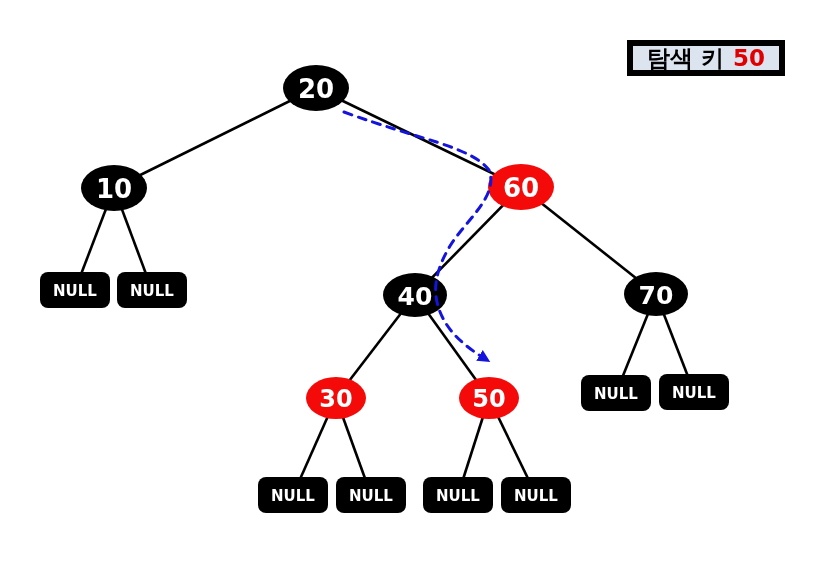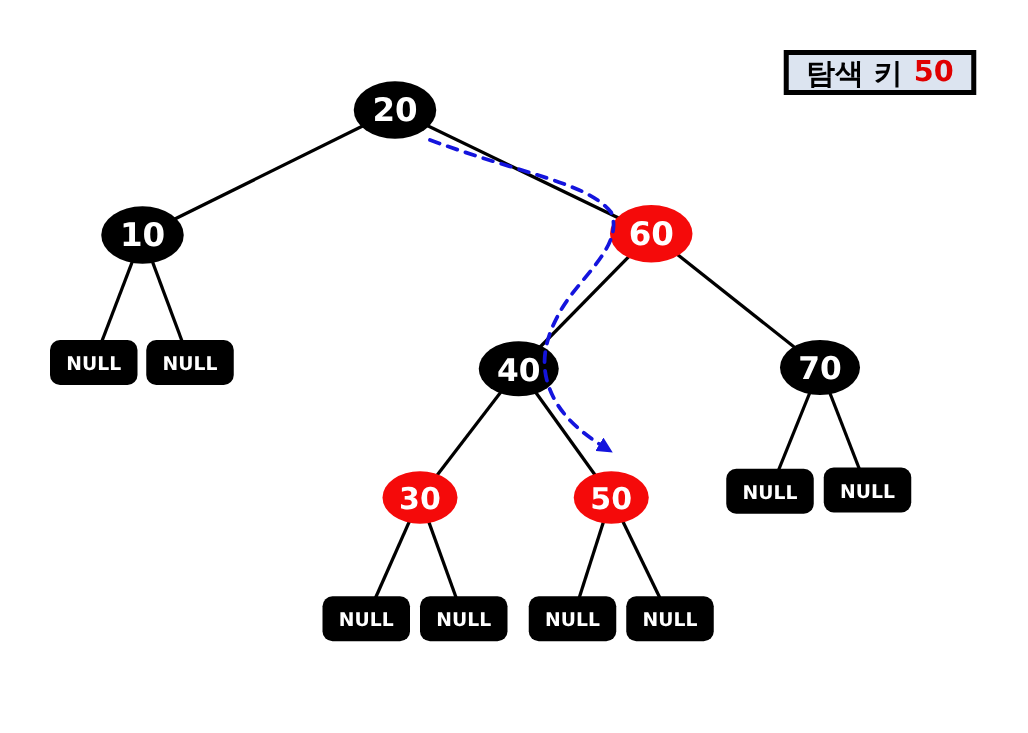--- a/index.html
+++ b/index.html
@@ -26,21 +26,21 @@
   }
   svg.tree text {
     font-family: "DejaVu Sans", "Liberation Sans", sans-serif;
   }
   .title-box {
     position: absolute;
     left: 627px;
     top: 40px;
     height: 36px;
     box-sizing: border-box;
-    border: 4px solid #a3a3a3;
+    border: 6px solid #a3a3a3;
     background: #dce4f0;
     display: flex;
     align-items: center;
     gap: 9px;
     padding: 0 14px;
     font-size: 23px;
     font-weight: bold;
     color: #000000;
     white-space: nowrap;
   }

